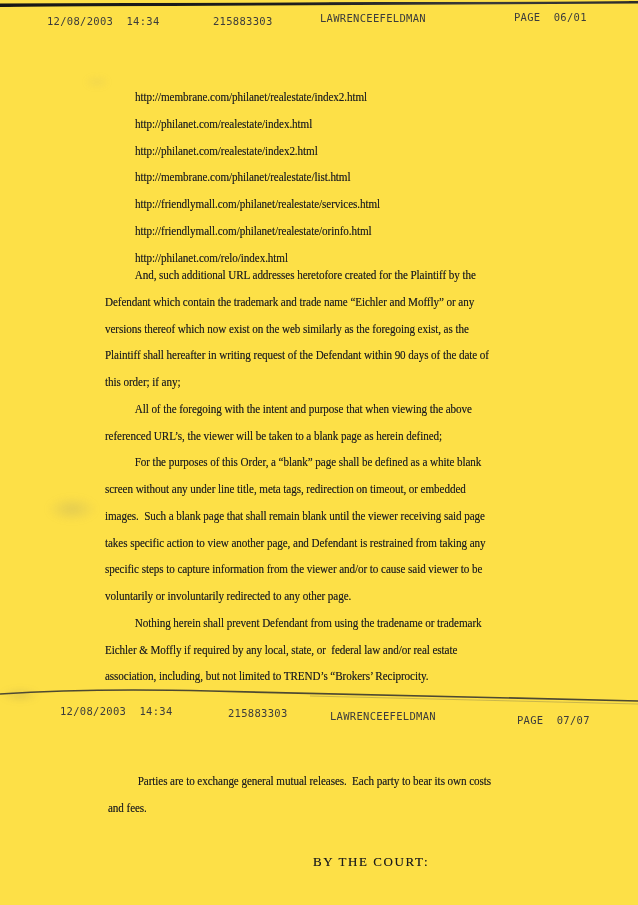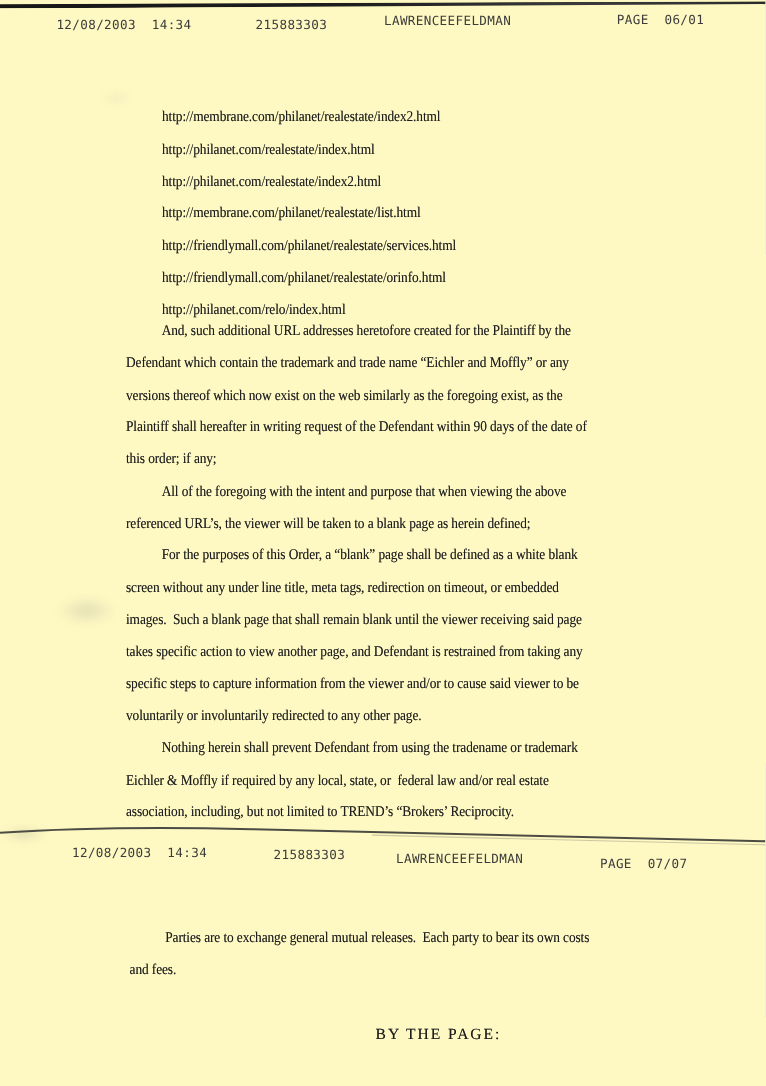--- a/index.html
+++ b/index.html
@@ -3,21 +3,21 @@
 <meta charset="utf-8">
 <style>
   html, body {
     margin: 0; padding: 0;
     background: #e8e8e8;
   }
   .sheet {
     position: relative;
     width: 638px; height: 905px;
     margin: 0 auto;
-    background: #fef9c3;
+    background: #fde047;
     overflow: hidden;
     font-family: "Liberation Serif", serif;
     color: #212121;
   }
   
   .top-scan-line {
     position: absolute; left: -4px; top: 2px;
     width: 650px; height: 4px;
     background: linear-gradient(to right, #161616 0%, #1d1d1d 45%, #3a3a3a 75%, #2b2b2b 100%);
     transform: rotate(-0.18deg);
@@ -121,27 +121,27 @@
 
   <svg class="divider-svg" width="638" height="26">
     <path d="M 0 11 Q 90 5 210 8 T 638 18" stroke="#2e2e2e" stroke-width="1.7" fill="none" opacity="0.85"></path>
     <path d="M 310 13 L 638 21" stroke="#555" stroke-width="1" fill="none" opacity="0.30"></path>
   </svg>
 
   <div>
     <span class="fax-h" style="left:60px; top:705px;">12/08/2003  14:34</span>
     <span class="fax-h" style="left:228px; top:707px;">215883303</span>
     <span class="fax-h" style="left:330px; top:710px;">LAWRENCEEFELDMAN</span>
-    <span class="fax-h" style="left:500px; top:714px;">PAGE  07/07</span>
+    <span class="fax-h" style="left:517px; top:714px;">PAGE  07/07</span>
   </div>
 
   <div class="txtblock" style="left:108px; top:768px;">
     <div class="line indent">Parties are to exchange general mutual releases.  Each party to bear its own costs</div>
     <div class="line">and fees.</div>
   </div>
 
-  <div class="closing-line" style="left:313px; top:854px;">BY THE PAGE:</div>
+  <div class="closing-line" style="left:313px; top:854px;">BY THE COURT:</div>
 
   <div class="smudge smudge-a"></div>
   <div class="smudge smudge-b"></div>
   <div class="smudge smudge-c"></div>
 
 </div>
 
 </body></html>

